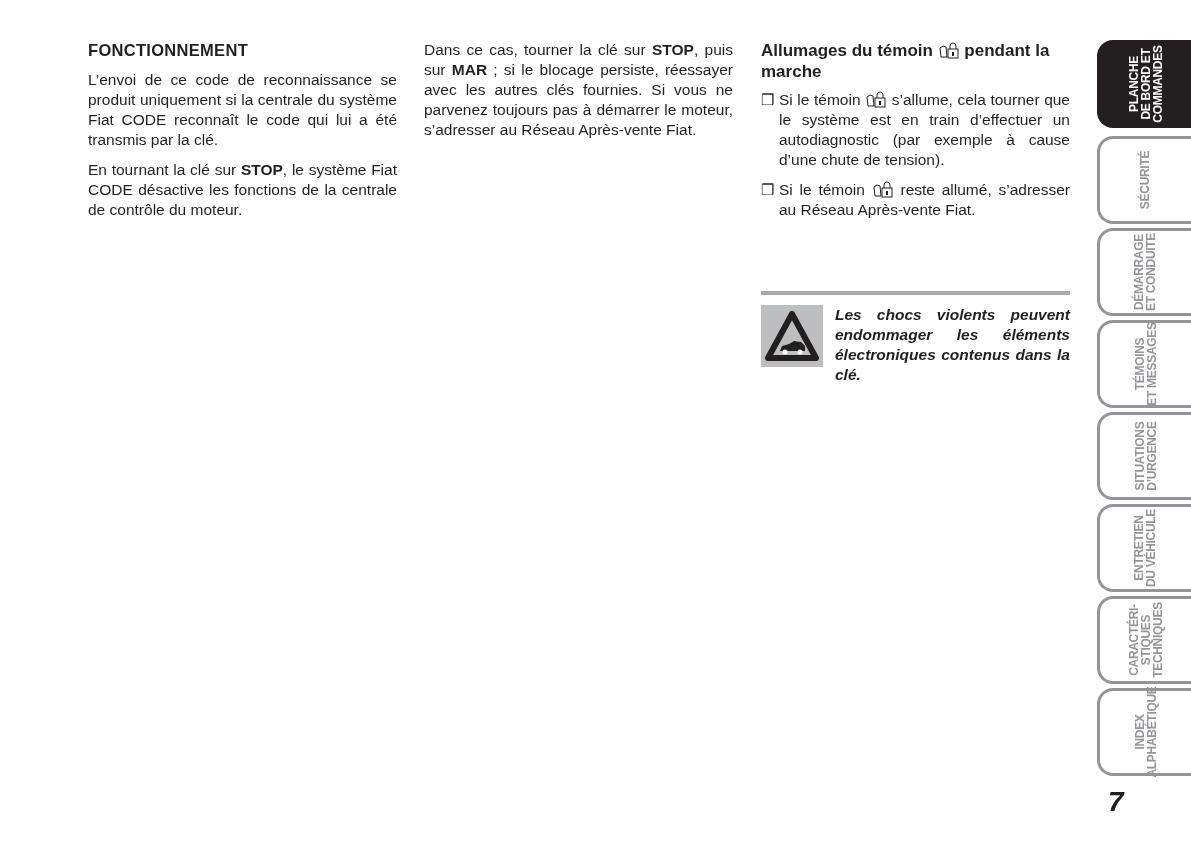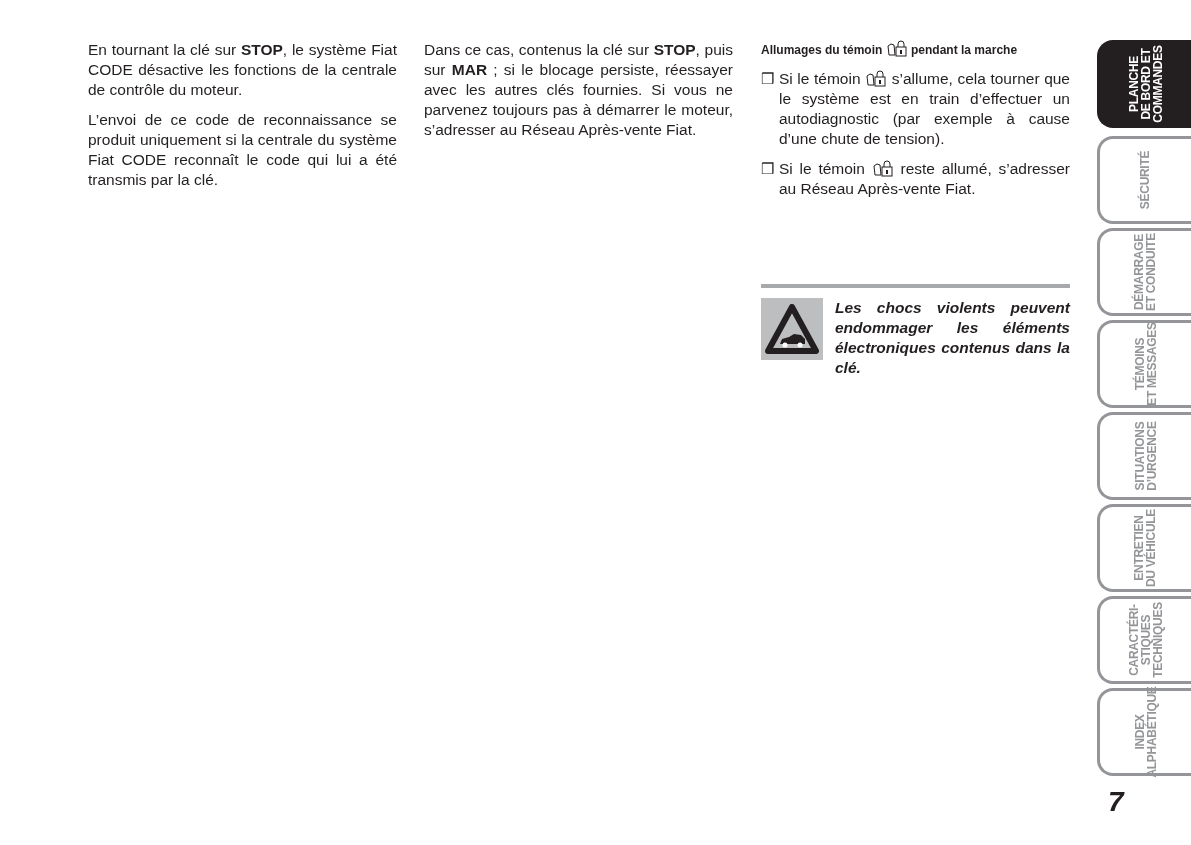--- a/index.html
+++ b/index.html
@@ -4,51 +4,52 @@
 <style>
   html, body { margin:0; padding:0; }
   body { width:1191px; height:845px; background:#ffffff; position:relative; overflow:hidden;
          font-family:"Liberation Sans", sans-serif; color:#231f20; }
   .col { position:absolute; top:40px; font-size:15.5px; line-height:20px; text-align:justify; }
   .col p { margin:0 0 10px 0; }
   #col1 { left:88px; width:309px; }
   #col2 { left:424px; width:309px; }
   #col3 { left:761px; width:309px; }
   .h-title { font-weight:bold; font-size:16.5px; margin:0 0 10px 0; letter-spacing:0.3px; }
-  .h-sub { font-weight:bold; font-size:12px; line-height:21px; margin:0 0 8px 0; text-align:left; }
+  .h-sub { font-weight:bold; font-size:17px; line-height:21px; margin:0 0 8px 0; text-align:left; }
   b { font-weight:bold;margin-top:13px; }
   .icon-key { display:inline-block; width:22px; height:17px; vertical-align:-3px; }
   .bullet { display:flex; margin:0 0 10px 0; }
   .bullet .box { flex:0 0 18px; font-size:15px; }
   .bullet .txt { flex:1; }
-  .warn { position:absolute; left:761px; top:284px; width:309px; }
+  .warn { position:absolute; left:761px; top:291px; width:309px; }
   .warn .bar { height:4px; background:#a7a9ac; }
   .warn .body { display:flex; margin-top:10px; }
   .warn .pic { width:62px; height:62px; background:#bcbec0; flex:0 0 62px; display:flex; align-items:center; justify-content:center; }
   .warn .txt { margin-left:12px; font-style:italic; font-weight:bold; font-size:15.5px; line-height:20px; text-align:justify; flex:1; }
   .tabs { position:absolute; left:1097px; top:40px; width:94px; }
   .tab { position:absolute; left:0; width:94px; height:88px; box-sizing:border-box;
          border:3px solid #939598; border-right:none; border-radius:16px 0 0 16px; background:#fff;
          display:flex; align-items:center; justify-content:center; }
   .tab.active { background:#231f20; border-color:#231f20; }
   .tab .lbl { transform:rotate(-90deg); white-space:pre; text-align:center; font-family:"Liberation Sans", sans-serif;
               font-weight:bold; font-size:12px; line-height:12px; color:#939598; letter-spacing:-0.3px; }
   .tab.active .lbl { color:#ffffff; }
   .pagenum { position:absolute; left:1108px; top:786px; font-size:28px; font-weight:bold; font-style:italic; color:#231f20; }
 </style>
 </head>
 <body>
 
 <div id="col1" class="col">
+  <div class="h-title">FONCTIONNEMENT</div>
+  <p>L’envoi de ce code de reconnaissance se produit uniquement si la centrale du système Fiat CODE reconnaît le code qui lui a été transmis par la clé.</p>
   <p><span>En tournant la clé sur </span><b>STOP</b><span>, le système Fiat CODE désactive les fonctions de la centrale de contrôle du moteur.</span></p>
-  <p>L’envoi de ce code de reconnaissance se produit uniquement si la centrale du système Fiat CODE reconnaît le code qui lui a été transmis par la clé.</p>
 </div>
 
 <div id="col2" class="col">
-  <p><span>Dans ce cas, contenus la clé sur </span><b>STOP</b><span>, puis sur </span><b>MAR</b><span> ; si le blocage persiste, réessayer avec les autres clés fournies. Si vous ne parvenez toujours pas à démarrer le moteur, s’adresser au Réseau Après-vente Fiat.</span></p>
+  <p><span>Dans ce cas, tourner la clé sur </span><b>STOP</b><span>, puis sur </span><b>MAR</b><span> ; si le blocage persiste, réessayer avec les autres clés fournies. Si vous ne parvenez toujours pas à démarrer le moteur, s’adresser au Réseau Après-vente Fiat.</span></p>
 </div>
 
 <div id="col3" class="col">
   <div class="h-sub"><span>Allumages du témoin </span><svg class="icon-key" viewBox="0 0 22 17">
         <path d="M2 6 L5 4 L8 5 L9 15 L3 15 Z" fill="none" stroke="#231f20" stroke-width="1"></path>
         <rect x="10" y="7" width="10" height="9" fill="none" stroke="#231f20" stroke-width="1"></rect>
         <path d="M12 7 V4 a3 3 0 0 1 6 0 V7" fill="none" stroke="#231f20" stroke-width="1"></path>
         <rect x="14" y="10" width="2" height="4" fill="#231f20"></rect>
       </svg><span> pendant la marche</span></div>
   <div class="bullet">

